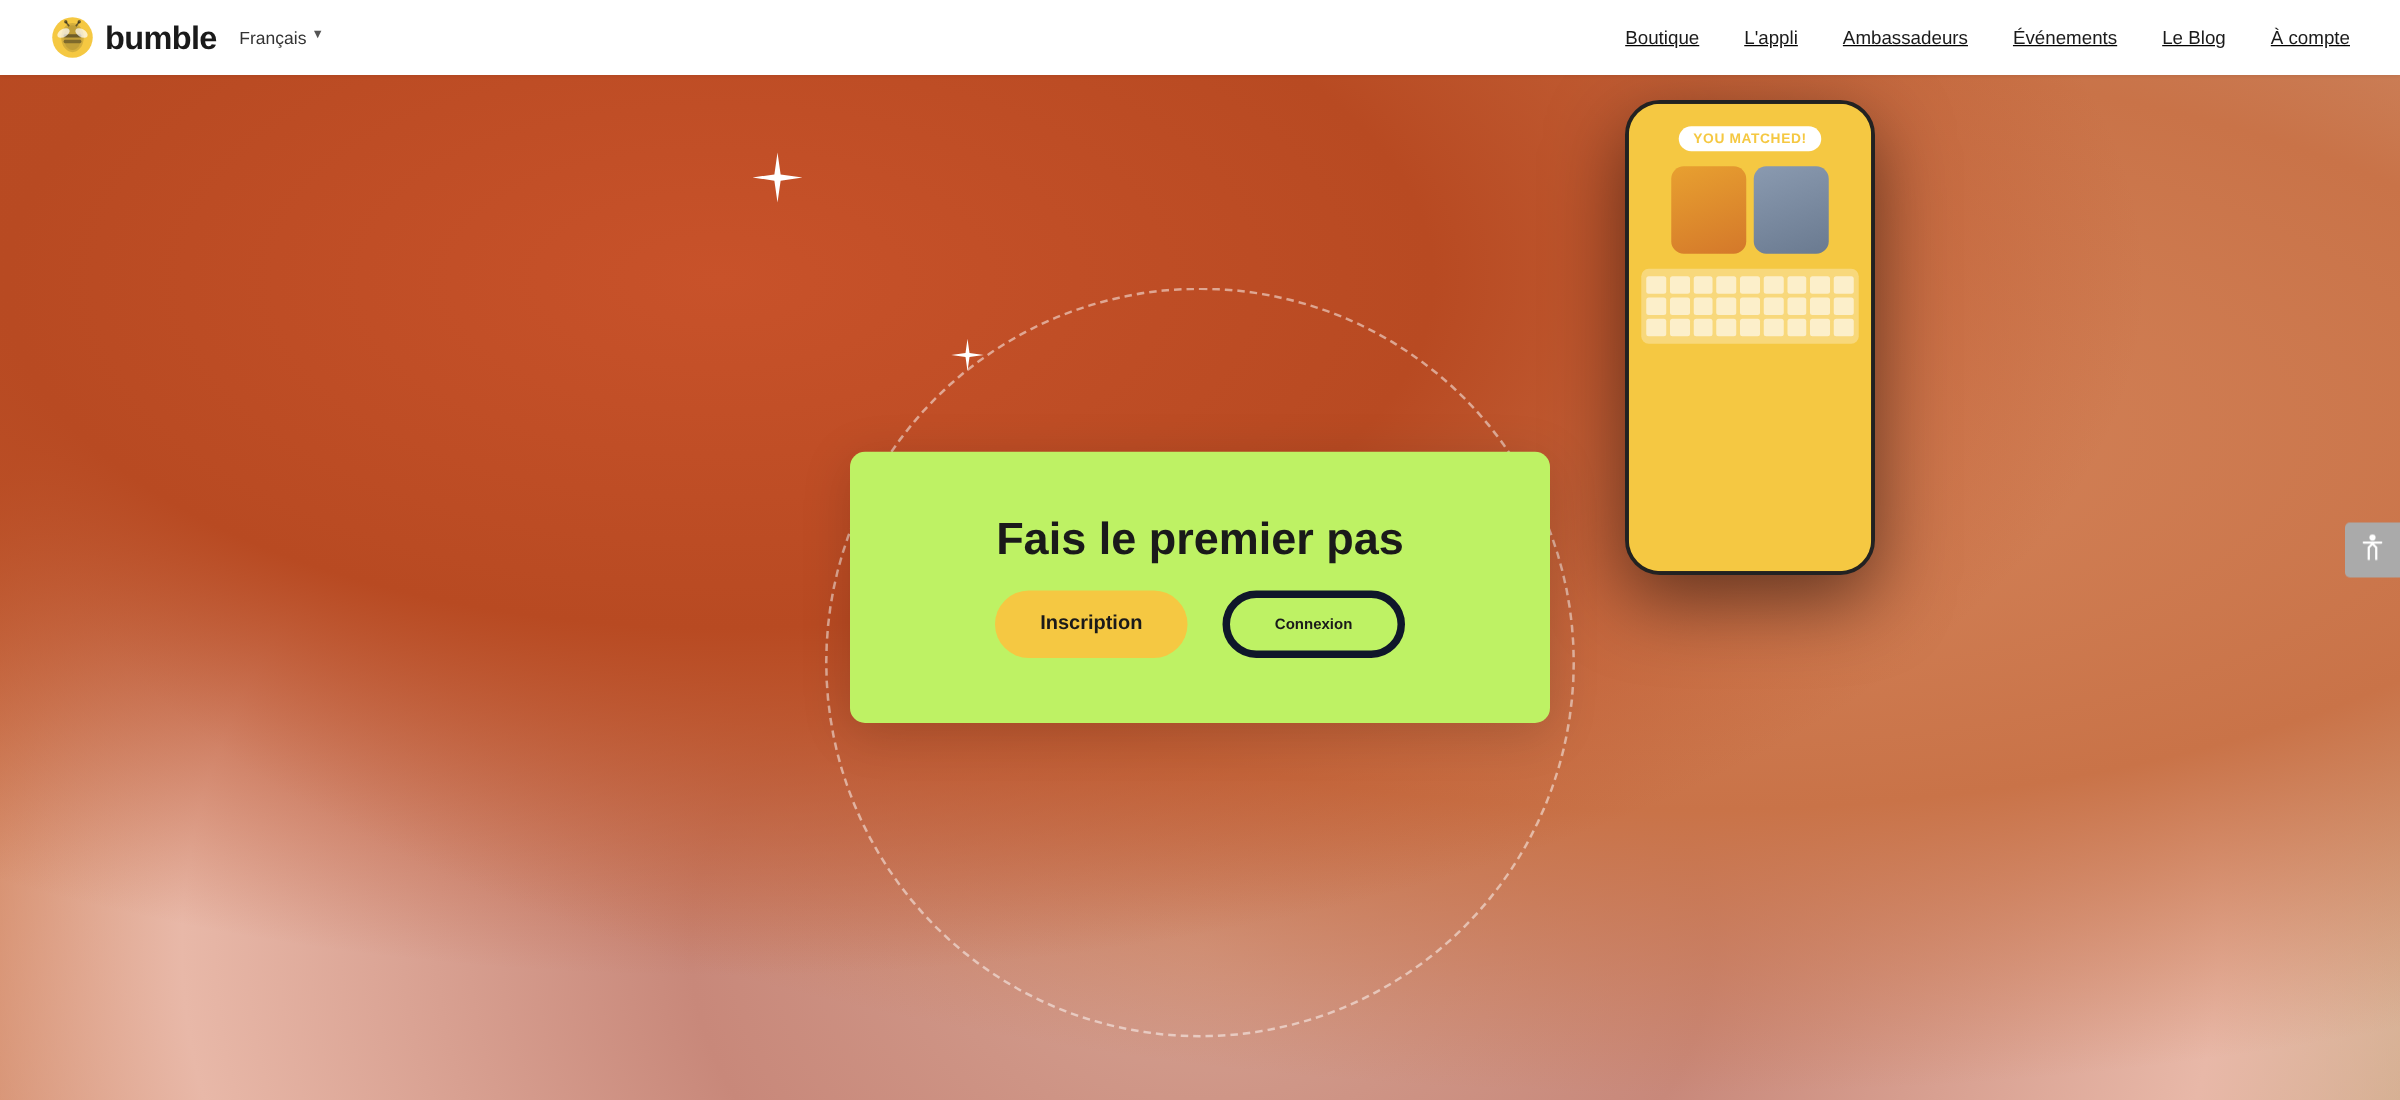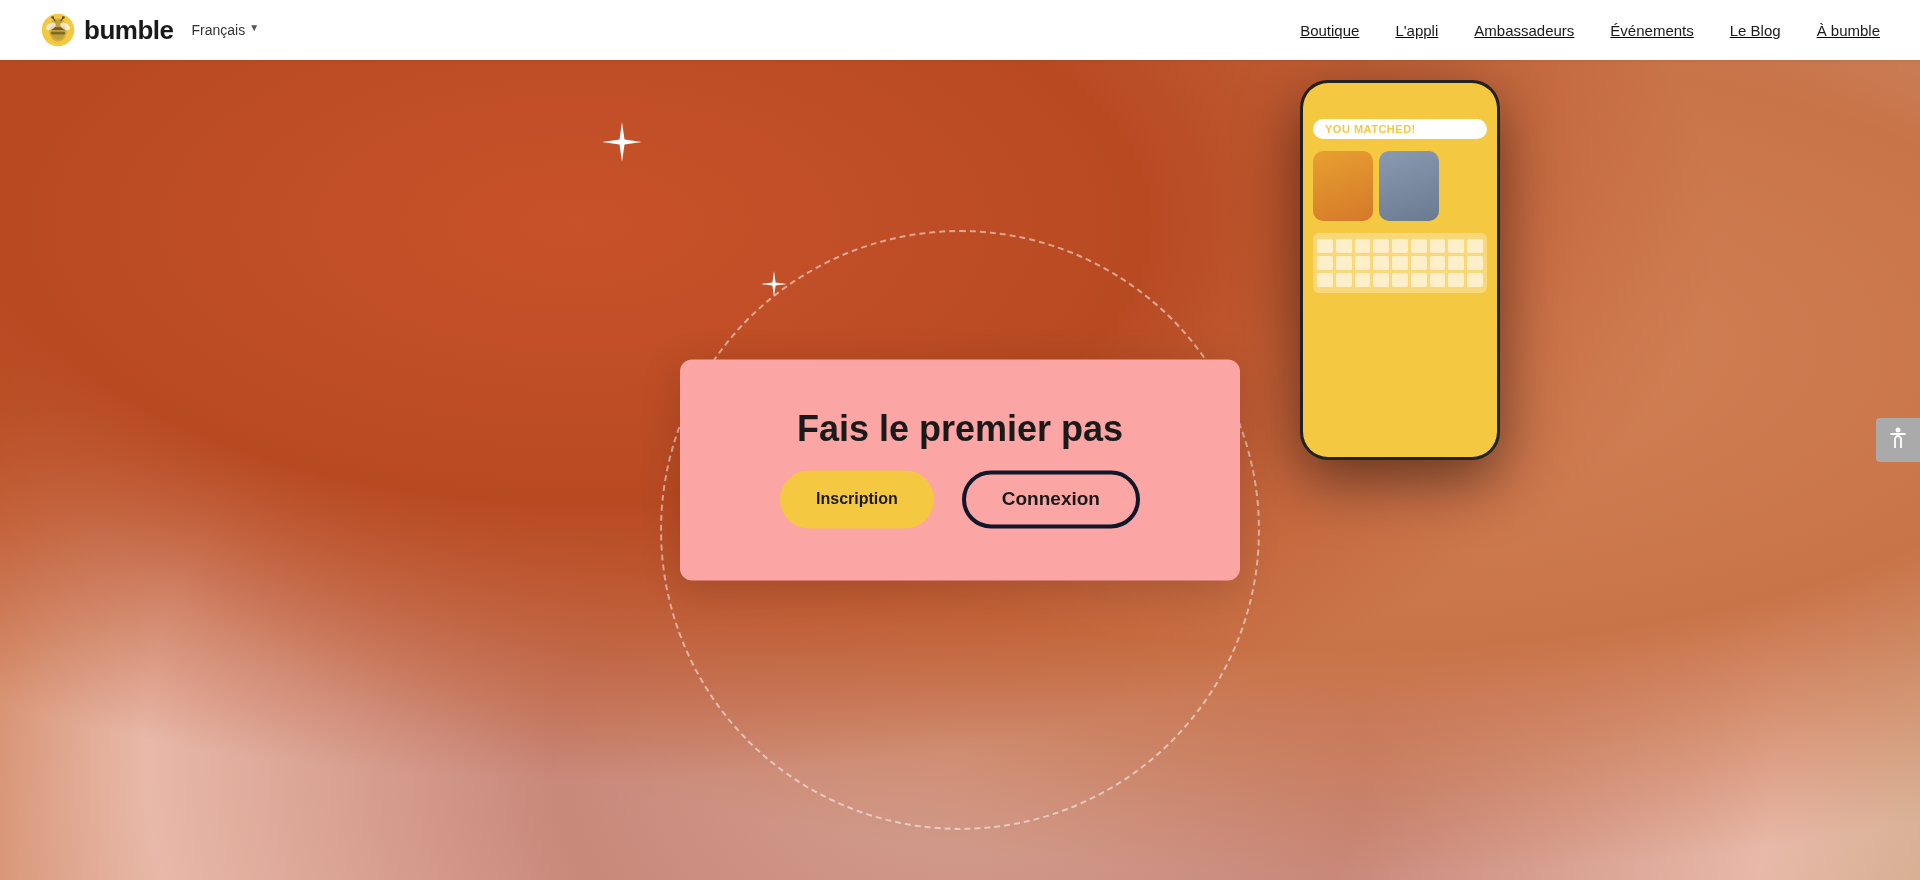--- a/index.html
+++ b/index.html
@@ -124,21 +124,22 @@
       border: 3px solid #222;
       overflow: hidden;
       box-shadow: 0 20px 60px rgba(0,0,0,0.5);
     }
     .phone-screen {
       width: 100%;
       height: 100%;
       background: #f5c842;
       display: flex;
       flex-direction: column;
-      padding: 36px 10px 10px;
+      align-items: center;
+      padding: 18px 10px 10px;
     }
     .phone-match-badge {
       background: #fff;
       border-radius: 20px;
       padding: 4px 12px;
       font-size: 11px;
       font-weight: 700;
       color: #f5c842;
       margin-bottom: 12px;
       letter-spacing: 0.5px;
@@ -176,21 +177,21 @@
       border-radius: 2px;
     }
 
     
     .cta-card {
       position: absolute;
       left: 50%;
       top: 50%;
       transform: translate(-50%, -50%);
       width: 560px;
-      background: #fca5a5;
+      background: #bef264;
       border-radius: 12px;
       padding: 48px 60px 52px;
       text-align: center;
       box-shadow: 0 8px 40px rgba(0,0,0,0.15);
     }
     .cta-title {
       font-size: 36px;
       font-weight: 700;
       color: #1a1a1a;
       margin-bottom: 20px;
@@ -214,24 +215,24 @@
       border-radius: 30px;
       padding: 14px 36px;
       font-size: 16px;
       font-weight: 600;
       cursor: pointer;
       white-space: nowrap;
     }
     .btn-connexion {
       background: transparent;
       color: #1a1a1a;
-      border: 4px solid #0f172a;
+      border: 6px solid #0f172a;
       border-radius: 30px;
       padding: 14px 36px;
-      font-size: 19px;
+      font-size: 12px;
       font-weight: 600;
       cursor: pointer;
       white-space: nowrap;
     }
 
     
     .access-btn {
       position: fixed;
       right: 0;
       top: 50%;
@@ -280,21 +281,21 @@
     <span>Français</span>
     <span class="chevron">▼</span>
   </div>
 
   <nav class="navbar-nav">
     <a class="nav-link" href="#">Boutique</a>
     <a class="nav-link" href="#">L'appli</a>
     <a class="nav-link" href="#">Ambassadeurs</a>
     <a class="nav-link" href="#">Événements</a>
     <a class="nav-link" href="#">Le Blog</a>
-    <a class="nav-link" href="#">À bumble</a>
+    <a class="nav-link" href="#">À compte</a>
   </nav>
 </nav>
 
 <section class="hero">
 
   <div class="hero-bg"></div>
 
   <div class="dotted-circle"></div>
 
   <div class="sparkle sparkle-1">

